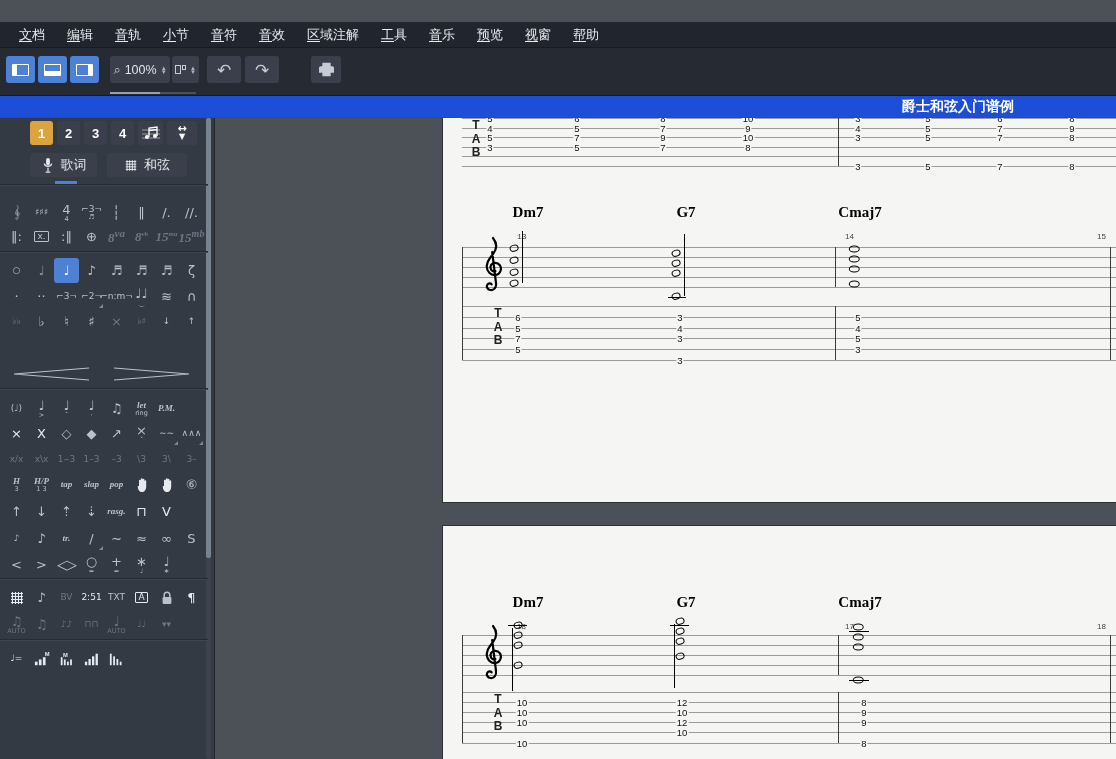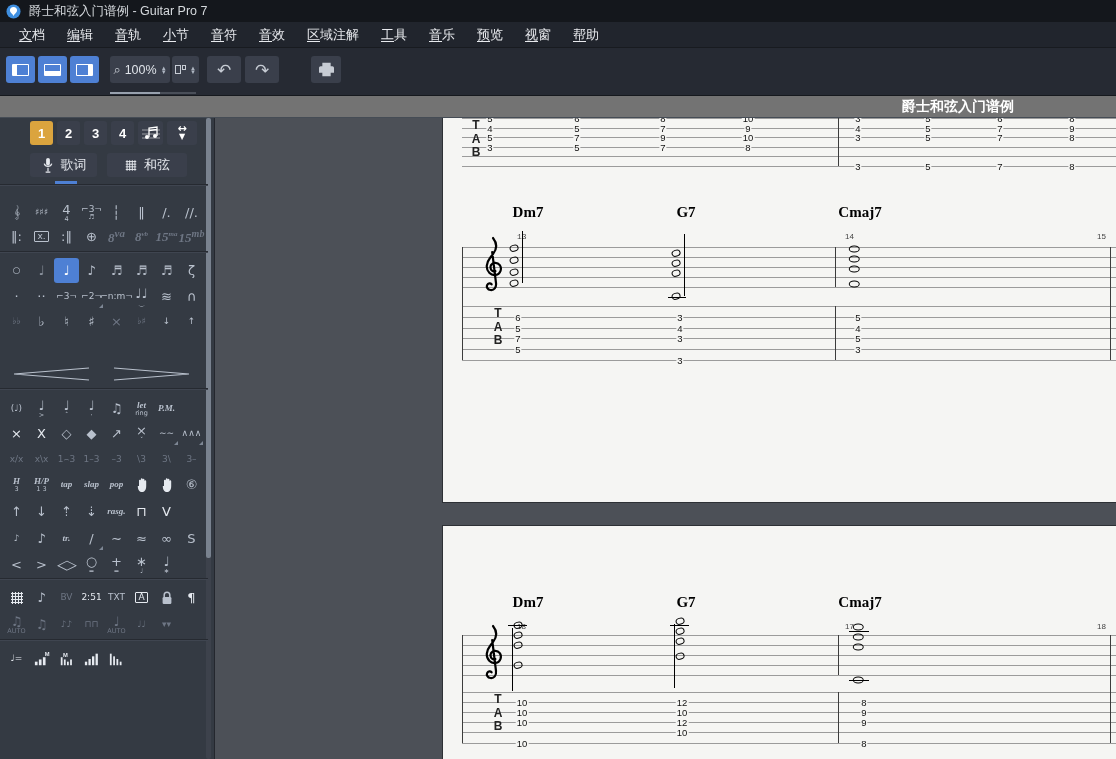--- a/index.html
+++ b/index.html
@@ -36,21 +36,21 @@
   .redbar{position:absolute;left:0;top:0;width:3px;height:24px;background:#d96a6a;}
   .trackline1{position:absolute;left:8px;top:2px;display:flex;align-items:center;gap:6px;color:#fff;}
   .trackname{font-size:14px;font-weight:bold;}
   .trkicons{position:absolute;right:6px;top:4px;display:flex;align-items:center;gap:10px;color:#cdd2da;}
   .trackline2{position:absolute;left:0;top:24px;width:100%;height:18px;color:#cdd2da;font-size:12px;}
   .trackline2 span{position:absolute;top:1px;white-space:nowrap;}
   .dot{position:absolute;width:7px;height:7px;border-radius:50%;background:#dfa13c;top:5px;}
   .progress{position:absolute;left:0;bottom:0;width:100%;height:3.5px;background:#3e7edb;}
   .tempoval{color:#5e9ae8;}
   
-  .headerstrip{position:absolute;left:0;top:96px;width:100%;height:22px;background:#737373;border-bottom:1px solid #454c55;}
+  .headerstrip{position:absolute;left:0;top:96px;width:100%;height:22px;background:#1d4ed8;border-bottom:1px solid #454c55;}
   .headerstrip span{position:absolute;left:902px;top:2px;color:#fff;font-weight:bold;font-size:14px;}
   
   .body{position:absolute;left:0;top:118px;width:1116px;height:641px;overflow:hidden;}
   .score-layer{position:absolute;left:0;top:-118px;width:1116px;height:759px;}
   .page{position:absolute;background:#f5f5f3;box-shadow:0 0 0 1px rgba(20,22,26,.55);}
   .sline{position:absolute;height:1px;background:#9b9b9b;}
   .bline{position:absolute;width:1.2px;background:#3c3c3c;}
   .tabnum{position:absolute;transform:translate(-50%,-50%);font-size:9.5px;color:#111;background:#f5f5f3;
           padding:0 1px;line-height:9px;font-family:"Liberation Sans",sans-serif;}
   .chordlabel{position:absolute;transform:translateX(-50%);font-family:"Liberation Serif",serif;font-weight:bold;
@@ -182,26 +182,20 @@
       </symbol>
     <symbol id="ic-applogo" viewBox="0 0 16 16">
       <circle cx="8" cy="8" r="7.5" fill="#3f8fe0"></circle>
       <path d="M8 3.2 C10.4 3.2 11.8 4.8 11.8 6.6 C11.8 9 9.8 10 8.9 11.2 L8 12.8 L7.1 11.2 C6.2 10 4.2 9 4.2 6.6 C4.2 4.8 5.6 3.2 8 3.2 Z" fill="#fff"></path>
     </symbol>
   </defs>
 </svg>
 
 <div class="window">
 
-  <div class="titlebar">
-    <svg class="app-icon">
-        <use href="#ic-applogo"></use>
-      </svg>
-    <span class="title">爵士和弦入门谱例 - Guitar Pro 7</span>
-  </div>
 
   <div class="menubar" id="menubar">
       <div class="menu-item">
         <span class="u">文</span>
         <span>档</span>
       </div>
       <div class="menu-item">
         <span class="u">编</span>
         <span>辑</span>
       </div>

